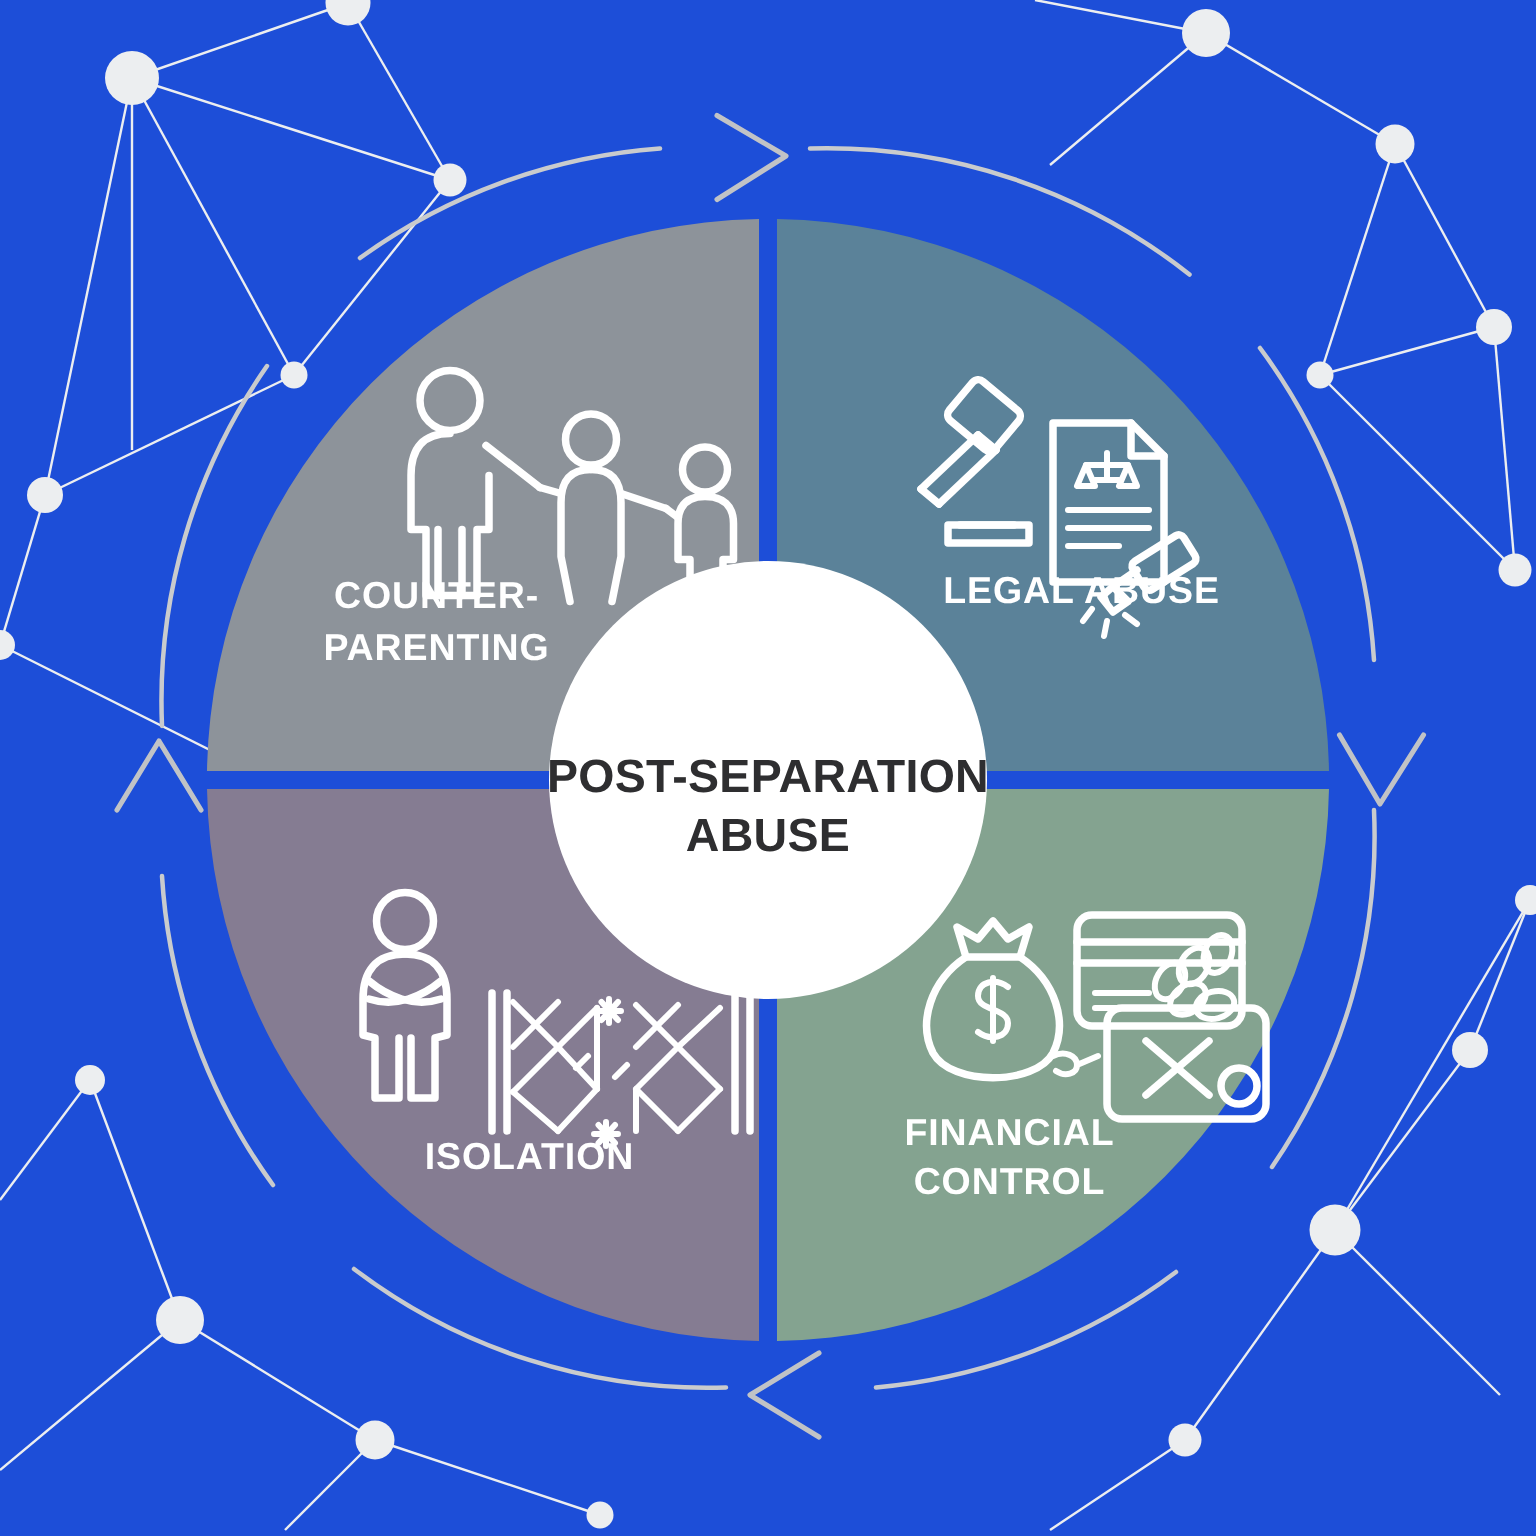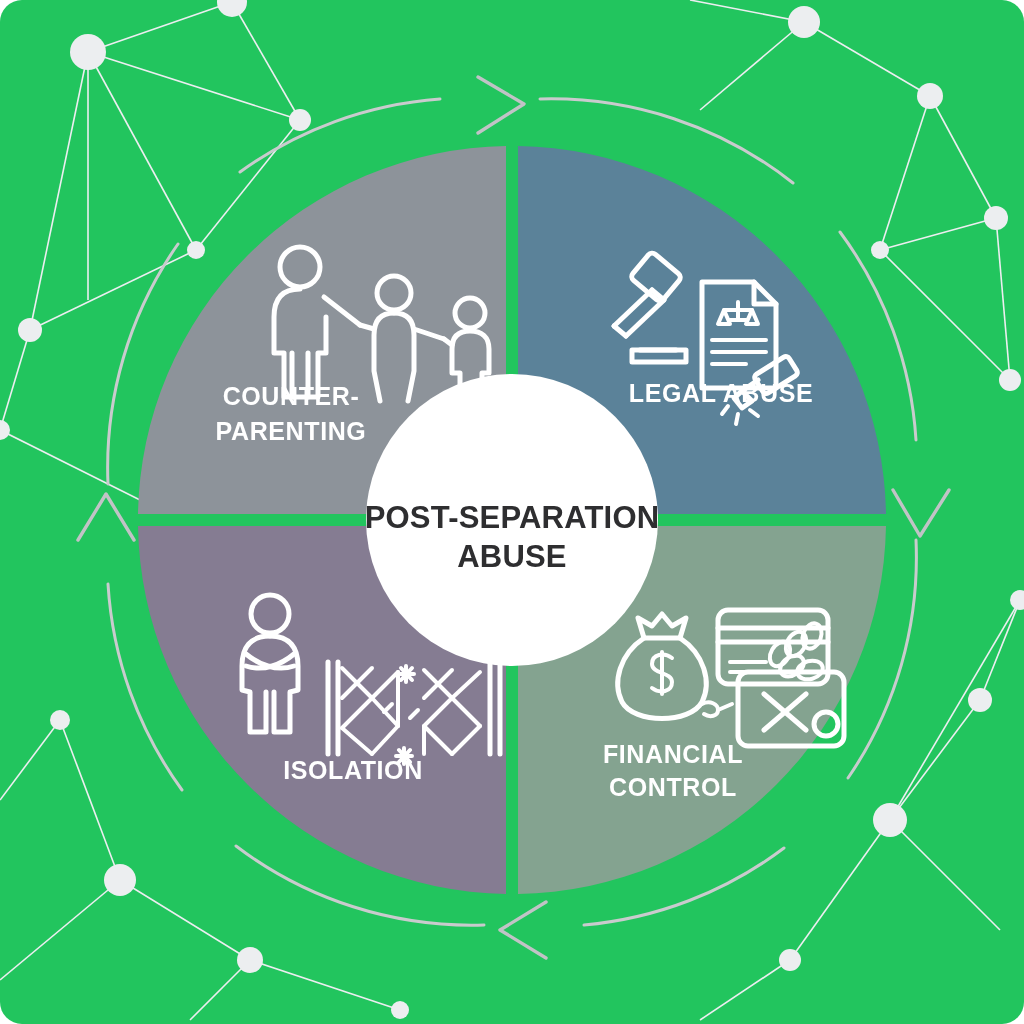--- a/index.html
+++ b/index.html
@@ -11,22 +11,21 @@
     width: 1024px;
     height: 1024px;
     overflow: hidden;
     font-family: "Liberation Sans", sans-serif;
     position: relative;
   }
   #stage {
     position: relative;
     width: 1024px;
     height: 1024px;
-    background: #22c55e;
-    border-radius: 22px;
+    background: #1d4ed8;
   }
   #bg-network, #wheel-svg {
     position: absolute;
     top: 0;
     left: 0;
     width: 1024px;
     height: 1024px;
   }
   .quad-label {
     fill: #ffffff;

